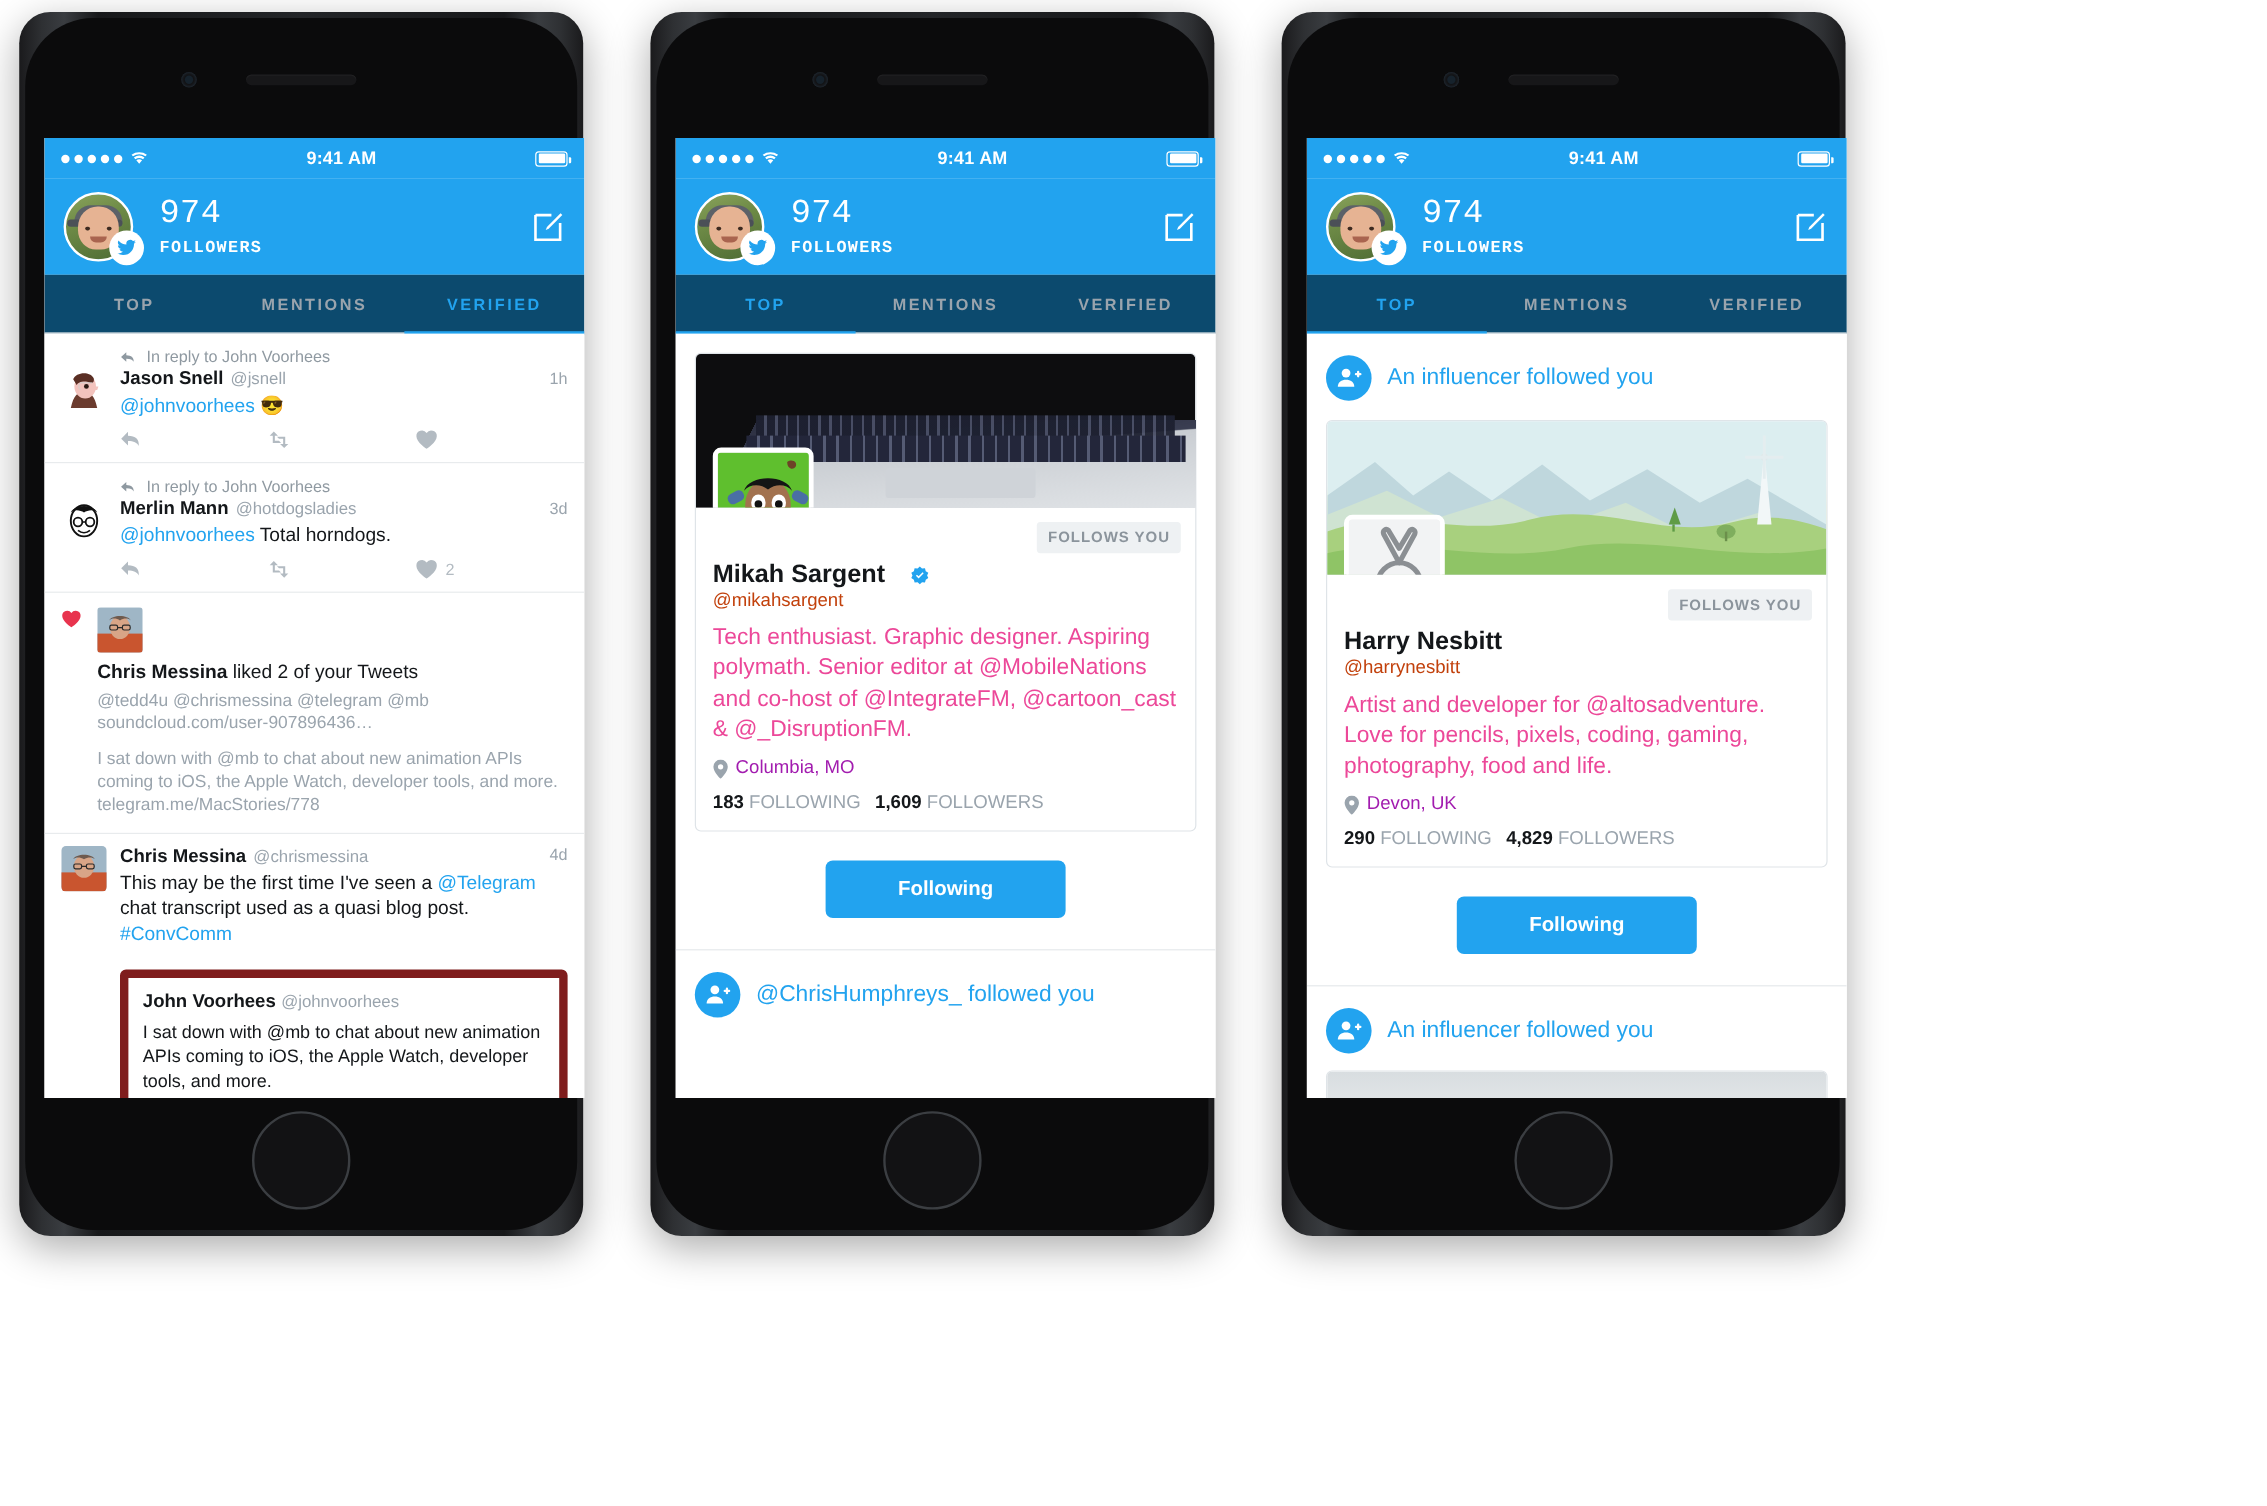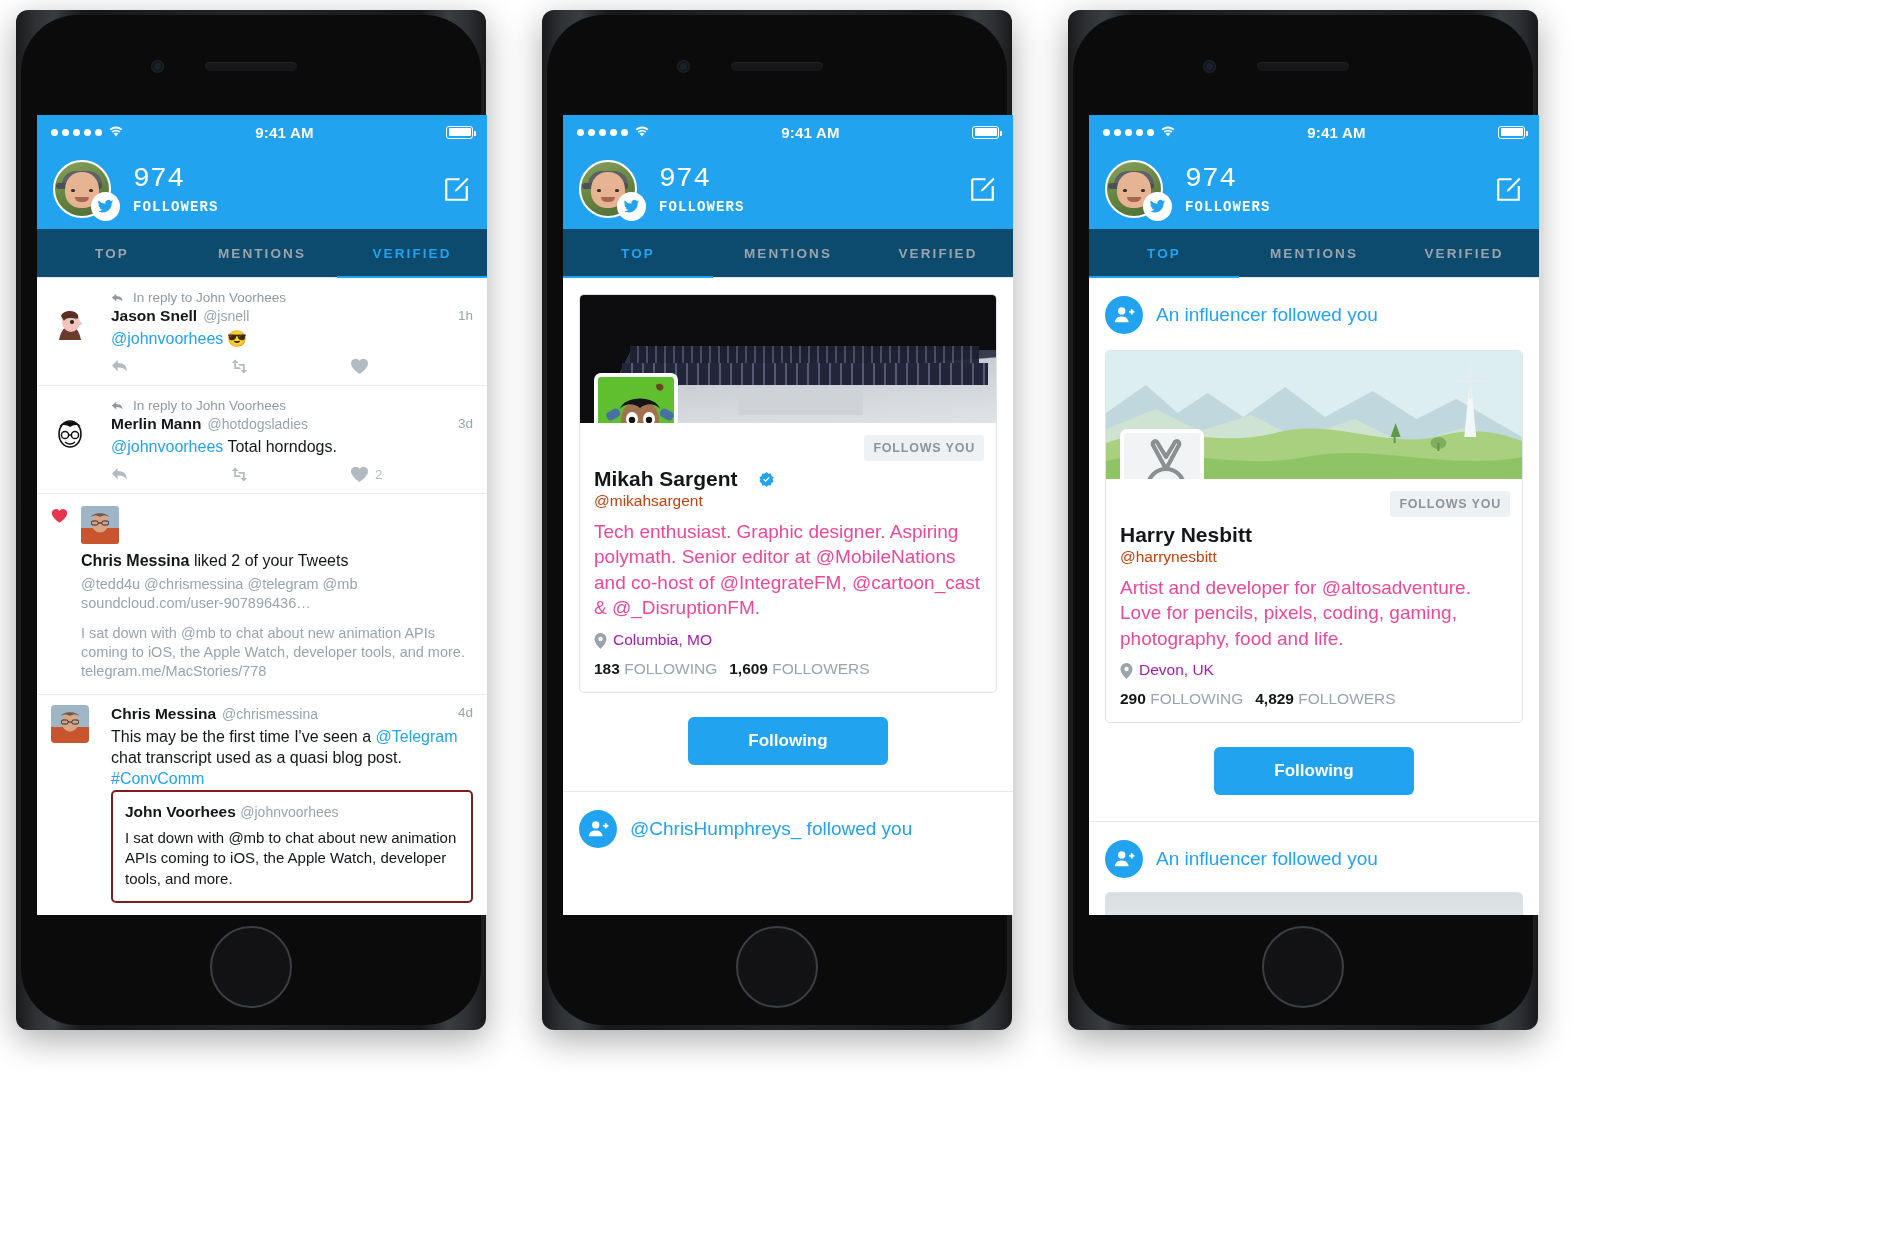--- a/index.html
+++ b/index.html
@@ -9,21 +9,21 @@
     font-family: "Liberation Sans", sans-serif;
     overflow: hidden;
     position: relative;
   }
   .stage { position: absolute; inset: 0; display: flex; justify-content: center; align-items: flex-start; }
 
   
   .phone {
     position: absolute;
     width: 470px; height: 1020px;
-    border-radius: 12px;
+    border-radius: 26px;
     background: linear-gradient(90deg,#1a1a1c 0%, #2e3033 4%, #3a3d41 8%, #17181a 14%, #232528 50%, #17181a 86%, #3a3d41 92%, #2e3033 96%, #1a1a1c 100%);
     box-shadow: 0 10px 34px rgba(0,0,0,0.33);
     top: 10px;
   }
   .phone.p1 { left: 16px; }
   .phone.p2 { left: 542px; }
   .phone.p3 { left: 1068px; }
 
   .bezel-edge {
     position:absolute; inset: 5px; border-radius: 57px;
@@ -113,21 +113,21 @@
   }
   .tab.active { color:#22a3ef; }
   .tab.active::after {
     content:""; position:absolute; left:0; right:0; bottom:-1.5px; height:3px; background:#22a3ef;
   }
 
   
   .feed { background:#fff; height: 100%; overflow:hidden; position:relative; }
   .sep { height:1px; background:#e8ebed; margin:0; }
 
-  .tweet { padding: 12px 14px 10px 14px; display:flex; gap:22px; }
+  .tweet { padding: 12px 14px 10px 14px; display:flex; gap:11px; }
   .tw-avatar { width:38px; height:38px; border-radius:4px; flex:none; margin-top:16px; overflow:hidden; }
   .tw-body { flex:1; min-width:0; position:relative; }
   .reply-line { display:flex; align-items:center; gap:8px; color:#8f99a1; font-size:13.5px; margin-bottom:2px; }
   .reply-line svg { width:14px; height:14px; fill:#8f99a1; flex:none; }
   .name-row { display:flex; align-items:baseline; gap:6px; }
   .uname { font-size:15.5px; font-weight:bold; color:#14171a; }
   .handle { font-size:14px; color:#9aa4ad; }
   .ts { position:absolute; right:0; top:18px; font-size:13.5px; color:#9aa4ad; }
   .tw-text { font-size:16px; color:#14171a; line-height:1.32; margin-top:3px; word-wrap:break-word; }
   .mention { color:#22a3ef; }
@@ -141,21 +141,21 @@
   .liked-heart svg { width:17px; height:16px; fill:#e8344e; }
   .liked-main { flex:1; min-width:0; }
   .liked-av { width:38px; height:38px; border-radius:3px; overflow:hidden; margin-bottom:7px; }
   .liked-title { font-size:16px; color:#14171a; line-height:1.25; }
   .liked-title b { font-weight:bold; }
   .liked-sub { font-size:14.5px; color:#9aa4ad; line-height:1.3; margin-top:4px; }
   .liked-body { font-size:14.5px; color:#9aa4ad; line-height:1.33; margin-top:11px; }
 
   
   .quote {
-    border:2px solid #7f1d1d; border-radius:5px; margin-top:1px; padding:11px 12px 12px 12px;
+    border:7px solid #7f1d1d; border-radius:5px; margin-top:19px; padding:11px 12px 12px 12px;
   }
   .q-name { font-size:15.5px; font-weight:bold; color:#14171a; }
   .q-handle { font-size:14px; color:#9aa4ad; font-weight:normal; }
   .q-text { font-size:15px; color:#14171a; line-height:1.35; margin-top:7px; }
 
   
   .notif { padding: 18px 16px 0 16px; display:flex; align-items:center; gap:13px; }
   .notif-icon {
     width:38px; height:38px; border-radius:50%; background:#22a3ef; flex:none;
     display:flex; align-items:center; justify-content:center;

